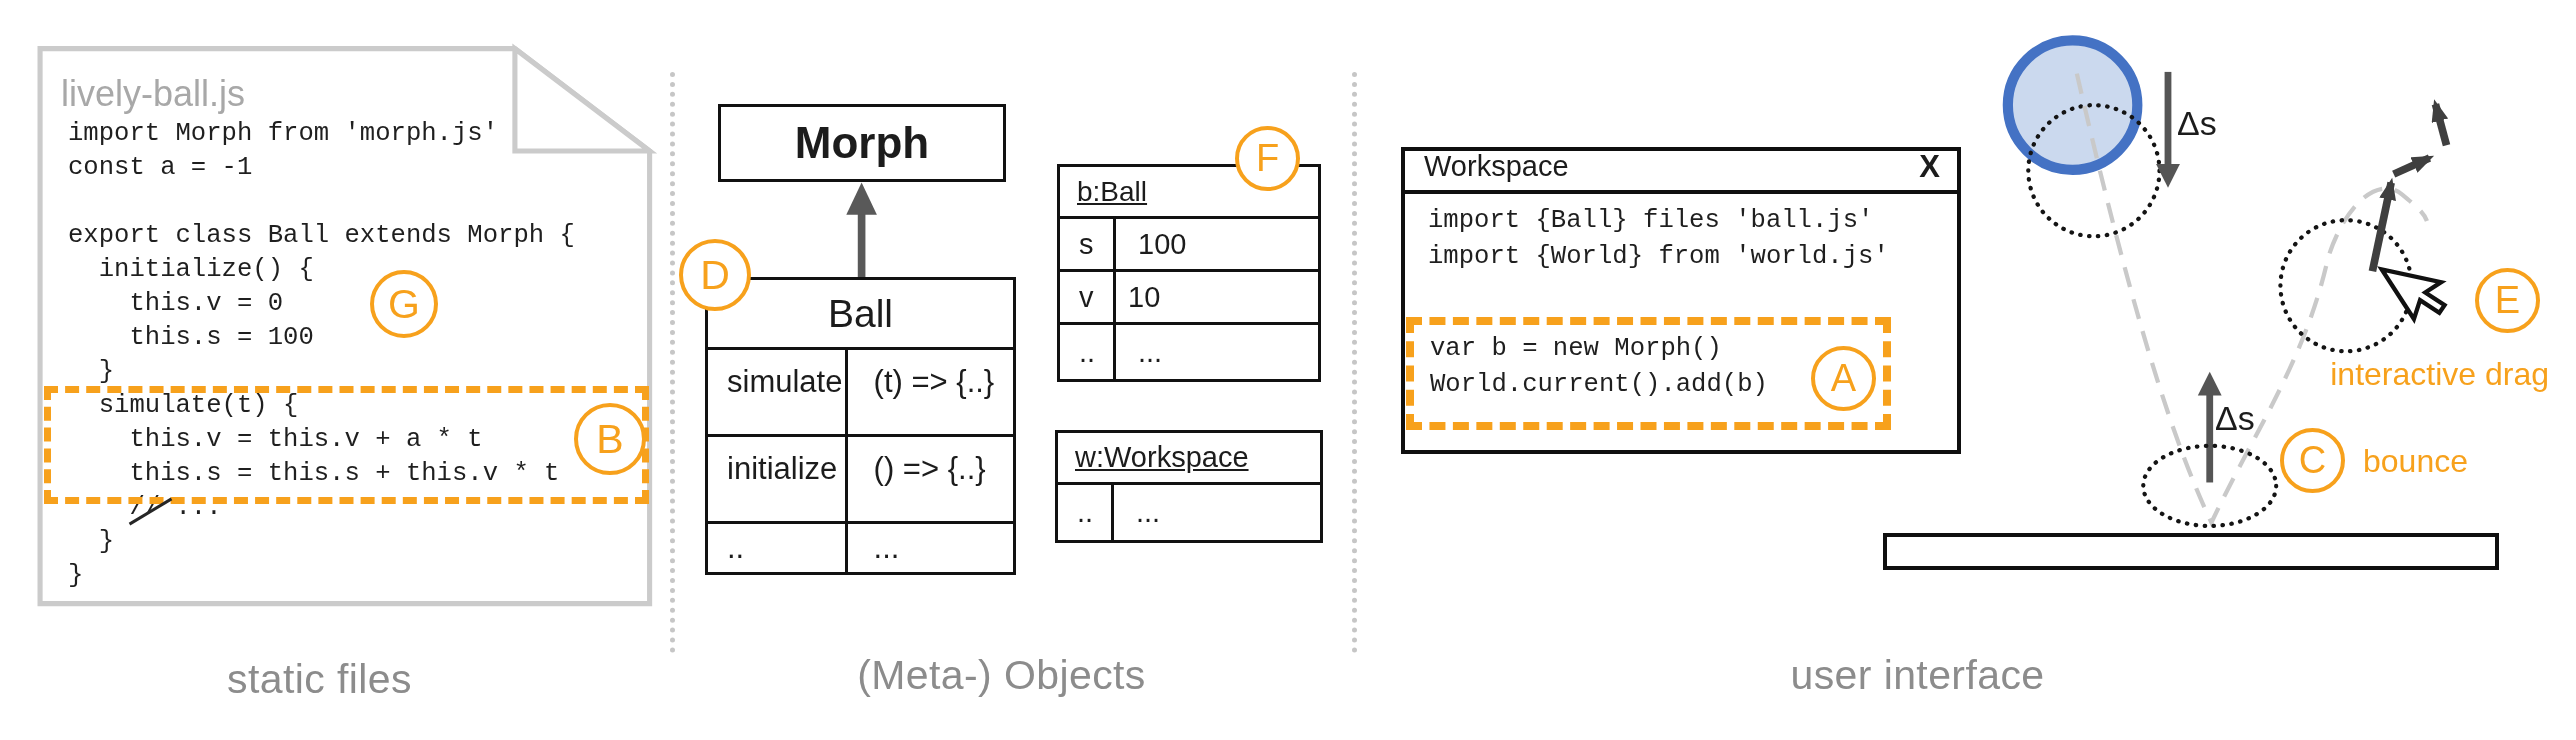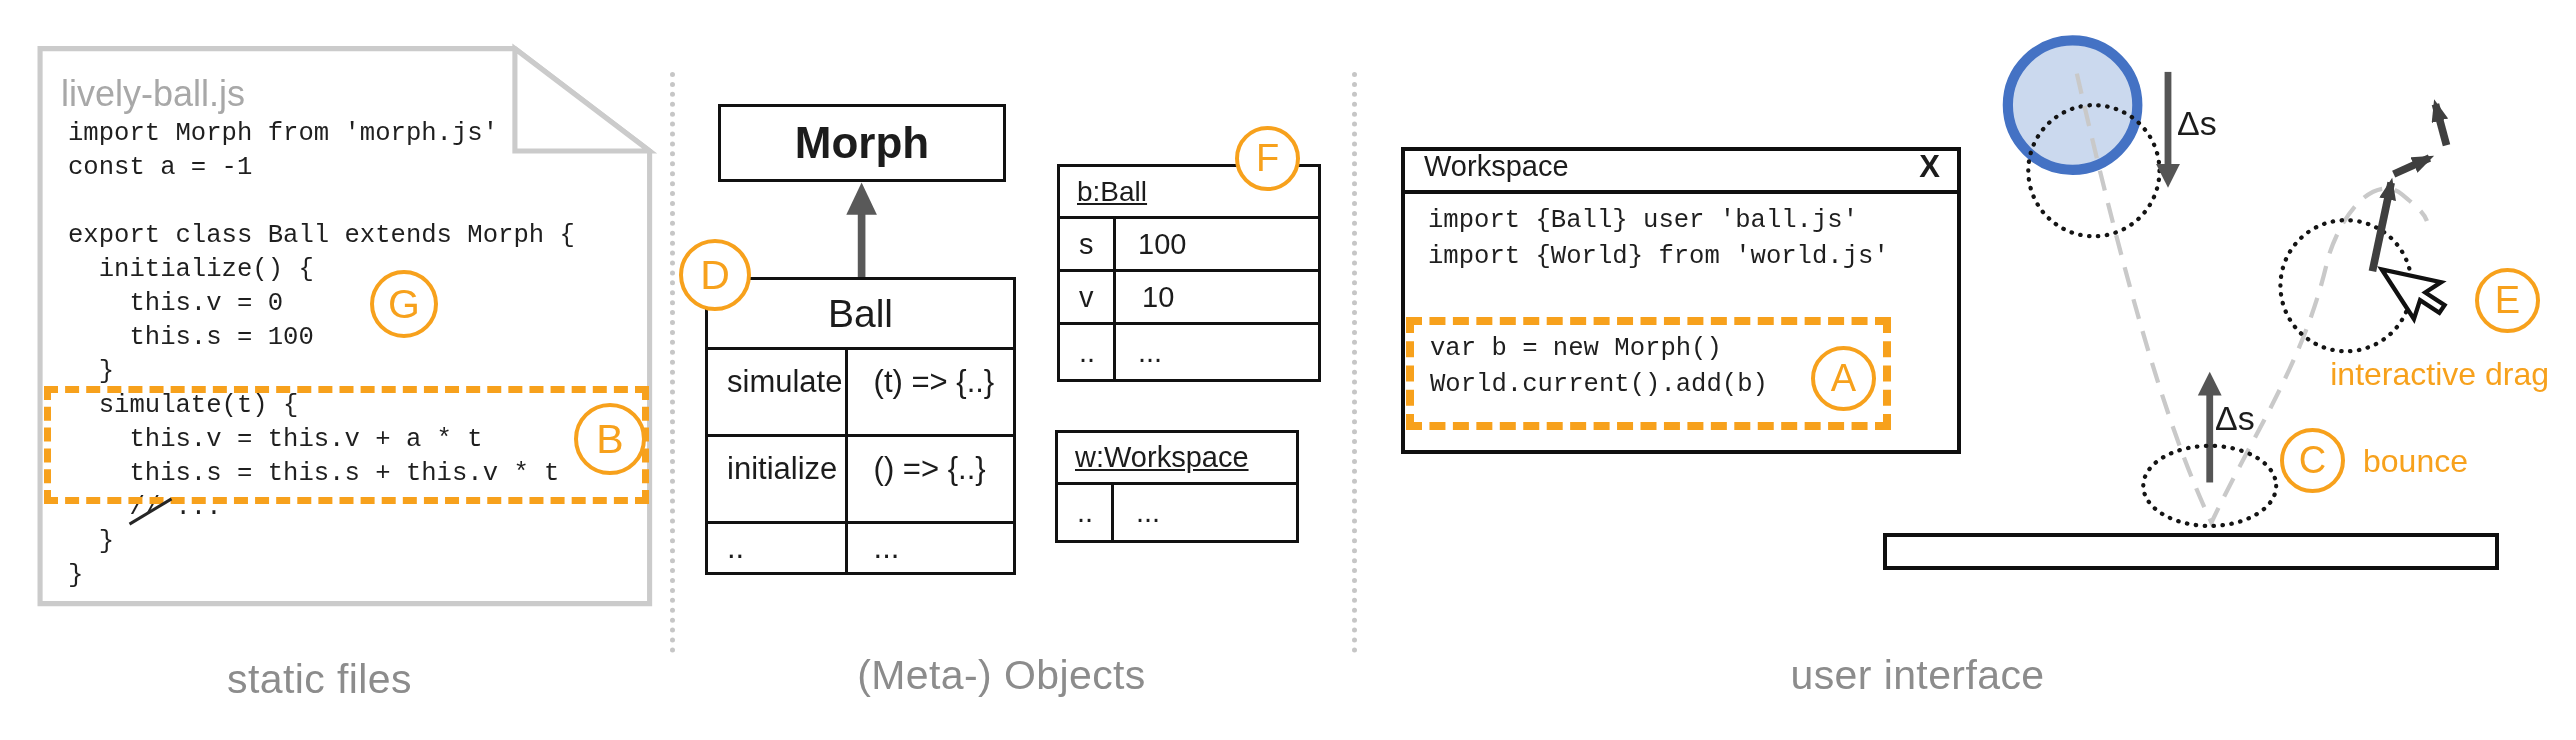--- a/index.html
+++ b/index.html
@@ -131,50 +131,50 @@
   </div>
 
   <div class="umltable" style="left:1057px;top:164px;width:264px;height:218px">
     <div class="thead left" style="height:52px;font-size:28px">b:Ball</div>
     <div class="trow" style="height:53px">
       <div class="tcell key" style="width:56px;padding-left:19px;align-items:center;font-size:29px">s</div>
       <div class="tcell" style="flex:1;padding-left:22px;align-items:center;font-size:29px">100</div>
     </div>
     <div class="trow" style="height:53px">
       <div class="tcell key" style="width:56px;padding-left:19px;align-items:center;font-size:29px">v</div>
-      <div class="tcell" style="flex:1;padding-left:26px;align-items:center;font-size:29px">10</div>
+      <div class="tcell" style="flex:1;padding-left:12px;align-items:center;font-size:29px">10</div>
     </div>
     <div class="trow">
       <div class="tcell key" style="width:56px;padding-left:19px;align-items:center;font-size:29px">..</div>
       <div class="tcell" style="flex:1;padding-left:22px;align-items:center;font-size:29px">...</div>
     </div>
   </div>
 
   <div class="badge small" style="left:1235px;top:126px;width:65px;height:65px">
     <span>F</span>
   </div>
 
-  <div class="umltable" style="left:1055px;top:430px;width:244px;height:113px">
+  <div class="umltable" style="left:1055px;top:430px;width:268px;height:113px">
     <div class="thead left" style="height:52px;font-size:29px">w:Workspace</div>
     <div class="trow">
       <div class="tcell key" style="width:56px;padding-left:19px;align-items:center;font-size:29px">..</div>
       <div class="tcell" style="flex:1;padding-left:22px;align-items:center;font-size:29px">...</div>
     </div>
   </div>
 
   <div class="caption" style="left:831px;top:652px;width:341px">(Meta-) Objects</div>
 
   <div class="window" style="left:1401px;top:147px;width:560px;height:307px">
     <div class="titlebar">
       <span class="t">Workspace</span>
       <span class="x">X</span>
     </div>
   </div>
 
-  <pre class="code abs" style="left:1428px;top:203px;line-height:36px;z-index:3">import {Ball} user 'ball.js'
+  <pre class="code abs" style="left:1428px;top:203px;line-height:36px;z-index:3">import {Ball} files 'ball.js'
 import {World} from 'world.js'</pre>
 
   <div class="dashedbox" style="left:1406px;top:317px;width:485px;height:113px;border-width:8.5px"></div>
 
   <pre class="code abs" style="left:1430px;top:331px;line-height:36px;z-index:5">var b = new Morph()
 World.current().add(b)</pre>
 
   <div class="badge small" style="left:1811px;top:346px;width:65px;height:65px">
     <span>A</span>
   </div>

